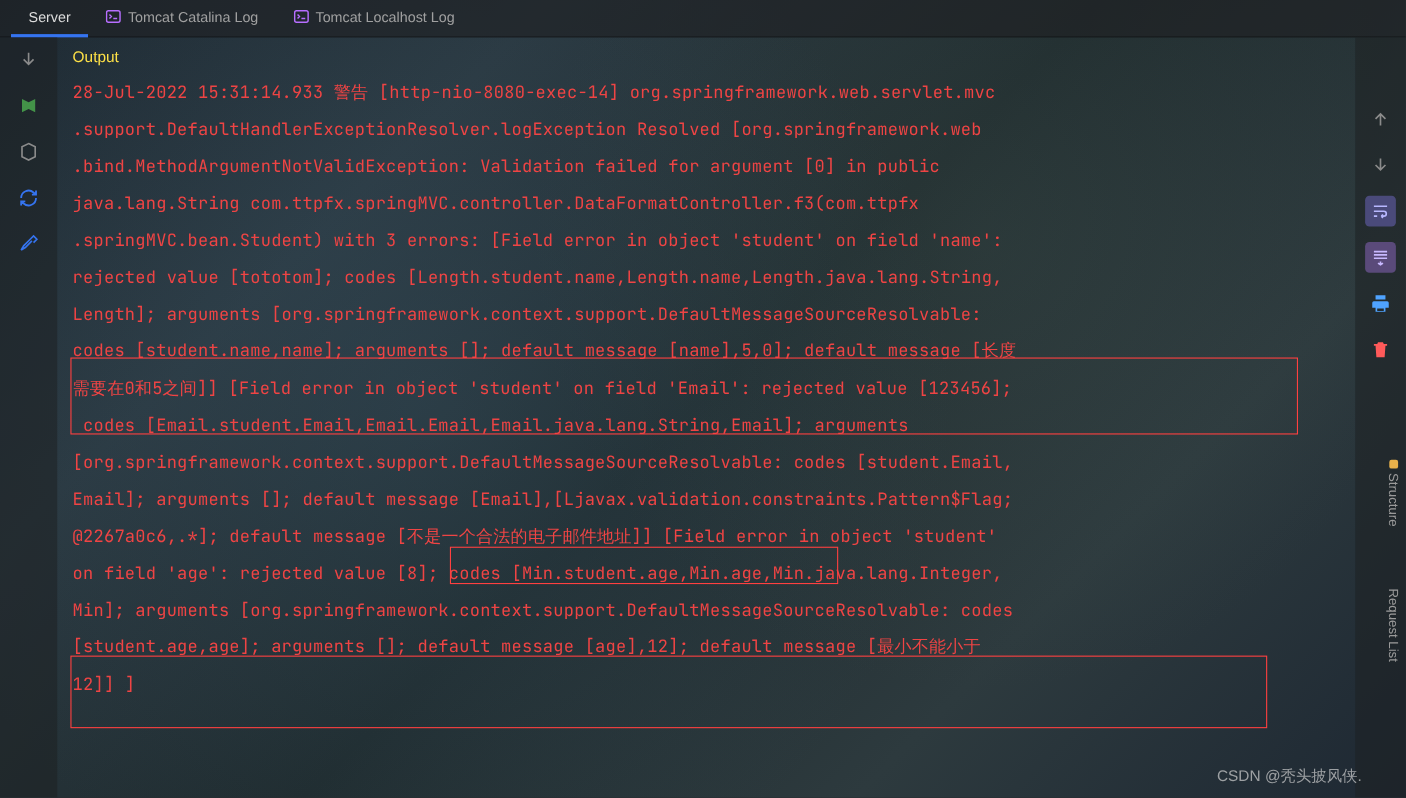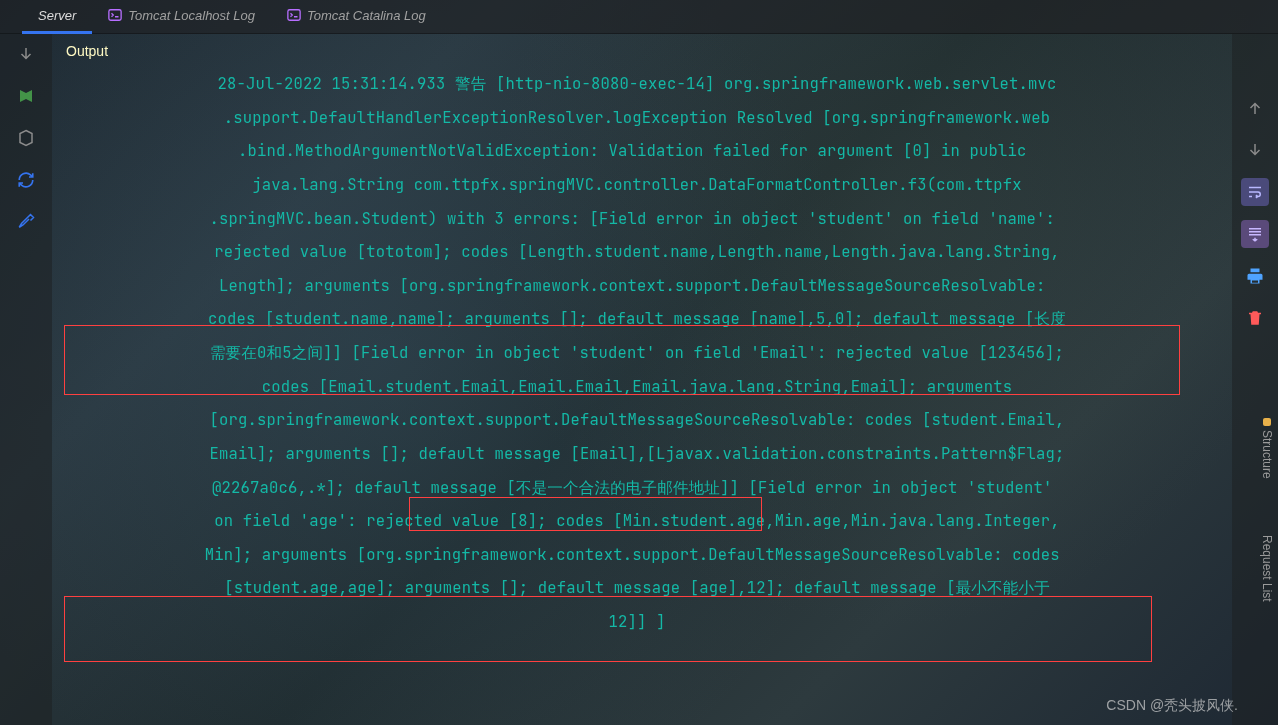--- a/index.html
+++ b/index.html
@@ -11,25 +11,24 @@
       radial-gradient(circle at 70% 30%, rgba(80,100,90,0.2) 0%, transparent 40%),
       linear-gradient(135deg, #1e2a33 0%, #2a3840 25%, #1f2b2e 50%, #2d3a3e 75%, #1e2833 100%);
     font-family: "Segoe UI", "Microsoft YaHei", sans-serif;
     color: #bbb;
     position: relative;
   }
   .tabs {
     height: 34px;
     display: flex;
     align-items: center;
-    padding-left: 22px;
+    padding-left: 10px;
     gap: 0;
     background: rgba(30,32,35,0.65);
     border-bottom: 1px solid rgba(0,0,0,0.3);
-    font-style: italic;
   }
   .tab {
     padding: 6px 16px;
     font-size: 13px;
     color: #a0a0a0;
     cursor: pointer;
     display: flex;
     align-items: center;
     gap: 6px;
     border-bottom: 3px solid transparent;
@@ -73,35 +72,34 @@
   .gutter-btn.green { color: #4caf50; }
   .gutter-btn.blue { color: #3574f0; }
   .gutter-btn svg { width: 18px; height: 18px; }
   .content {
     flex: 1;
     padding: 6px 0 0 14px;
     overflow: hidden;
     position: relative;
   }
   .output-header {
-    color: #fef9c3;
+    color: #fde047;
     font-size: 14px;
     padding: 3px 0 8px 0;
   }
   .log {
     font-family: "JetBrains Mono", "Consolas", "Courier New", monospace;
     font-size: 15.5px;
     line-height: 2.17;
-    color: #14b8a6;
+    color: #ef4444;
     white-space: pre-wrap;
     letter-spacing: 0.2px;
     word-break: break-all;
     padding-right: 70px;
     position: relative;
-    text-align: center;
   }
   .hl-box {
     position: absolute;
     border: 1.5px solid #ff4040;
     pointer-events: none;
   }
   .right-gutter {
     position: absolute;
     right: 0;
     top: 34px;
@@ -169,30 +167,30 @@
   <div class="tab active">
     <span>Server</span>
   </div>
   <div class="tab">
     <span class="tab-icon">
       <svg viewBox="0 0 16 16" fill="none" stroke="#b76eff" stroke-width="1.5">
           <rect x="1" y="2" width="14" height="12" rx="2"></rect>
           <path d="M4 6l2 2-2 2M8 10h4" stroke="#b76eff"></path>
         </svg>
     </span>
-    <span>Tomcat Localhost Log</span>
+    <span>Tomcat Catalina Log</span>
   </div>
   <div class="tab">
     <span class="tab-icon">
       <svg viewBox="0 0 16 16" fill="none" stroke="#b76eff" stroke-width="1.5">
           <rect x="1" y="2" width="14" height="12" rx="2"></rect>
           <path d="M4 6l2 2-2 2M8 10h4" stroke="#b76eff"></path>
         </svg>
     </span>
-    <span>Tomcat Catalina Log</span>
+    <span>Tomcat Localhost Log</span>
   </div>
 </div>
 
 <div class="main">
   <div class="left-gutter">
     <div class="gutter-btn">
       <svg viewBox="0 0 24 24" fill="none" stroke="currentColor" stroke-width="2">
           <path d="M12 4v14M6 12l6 6 6-6"></path>
         </svg>
     </div>

